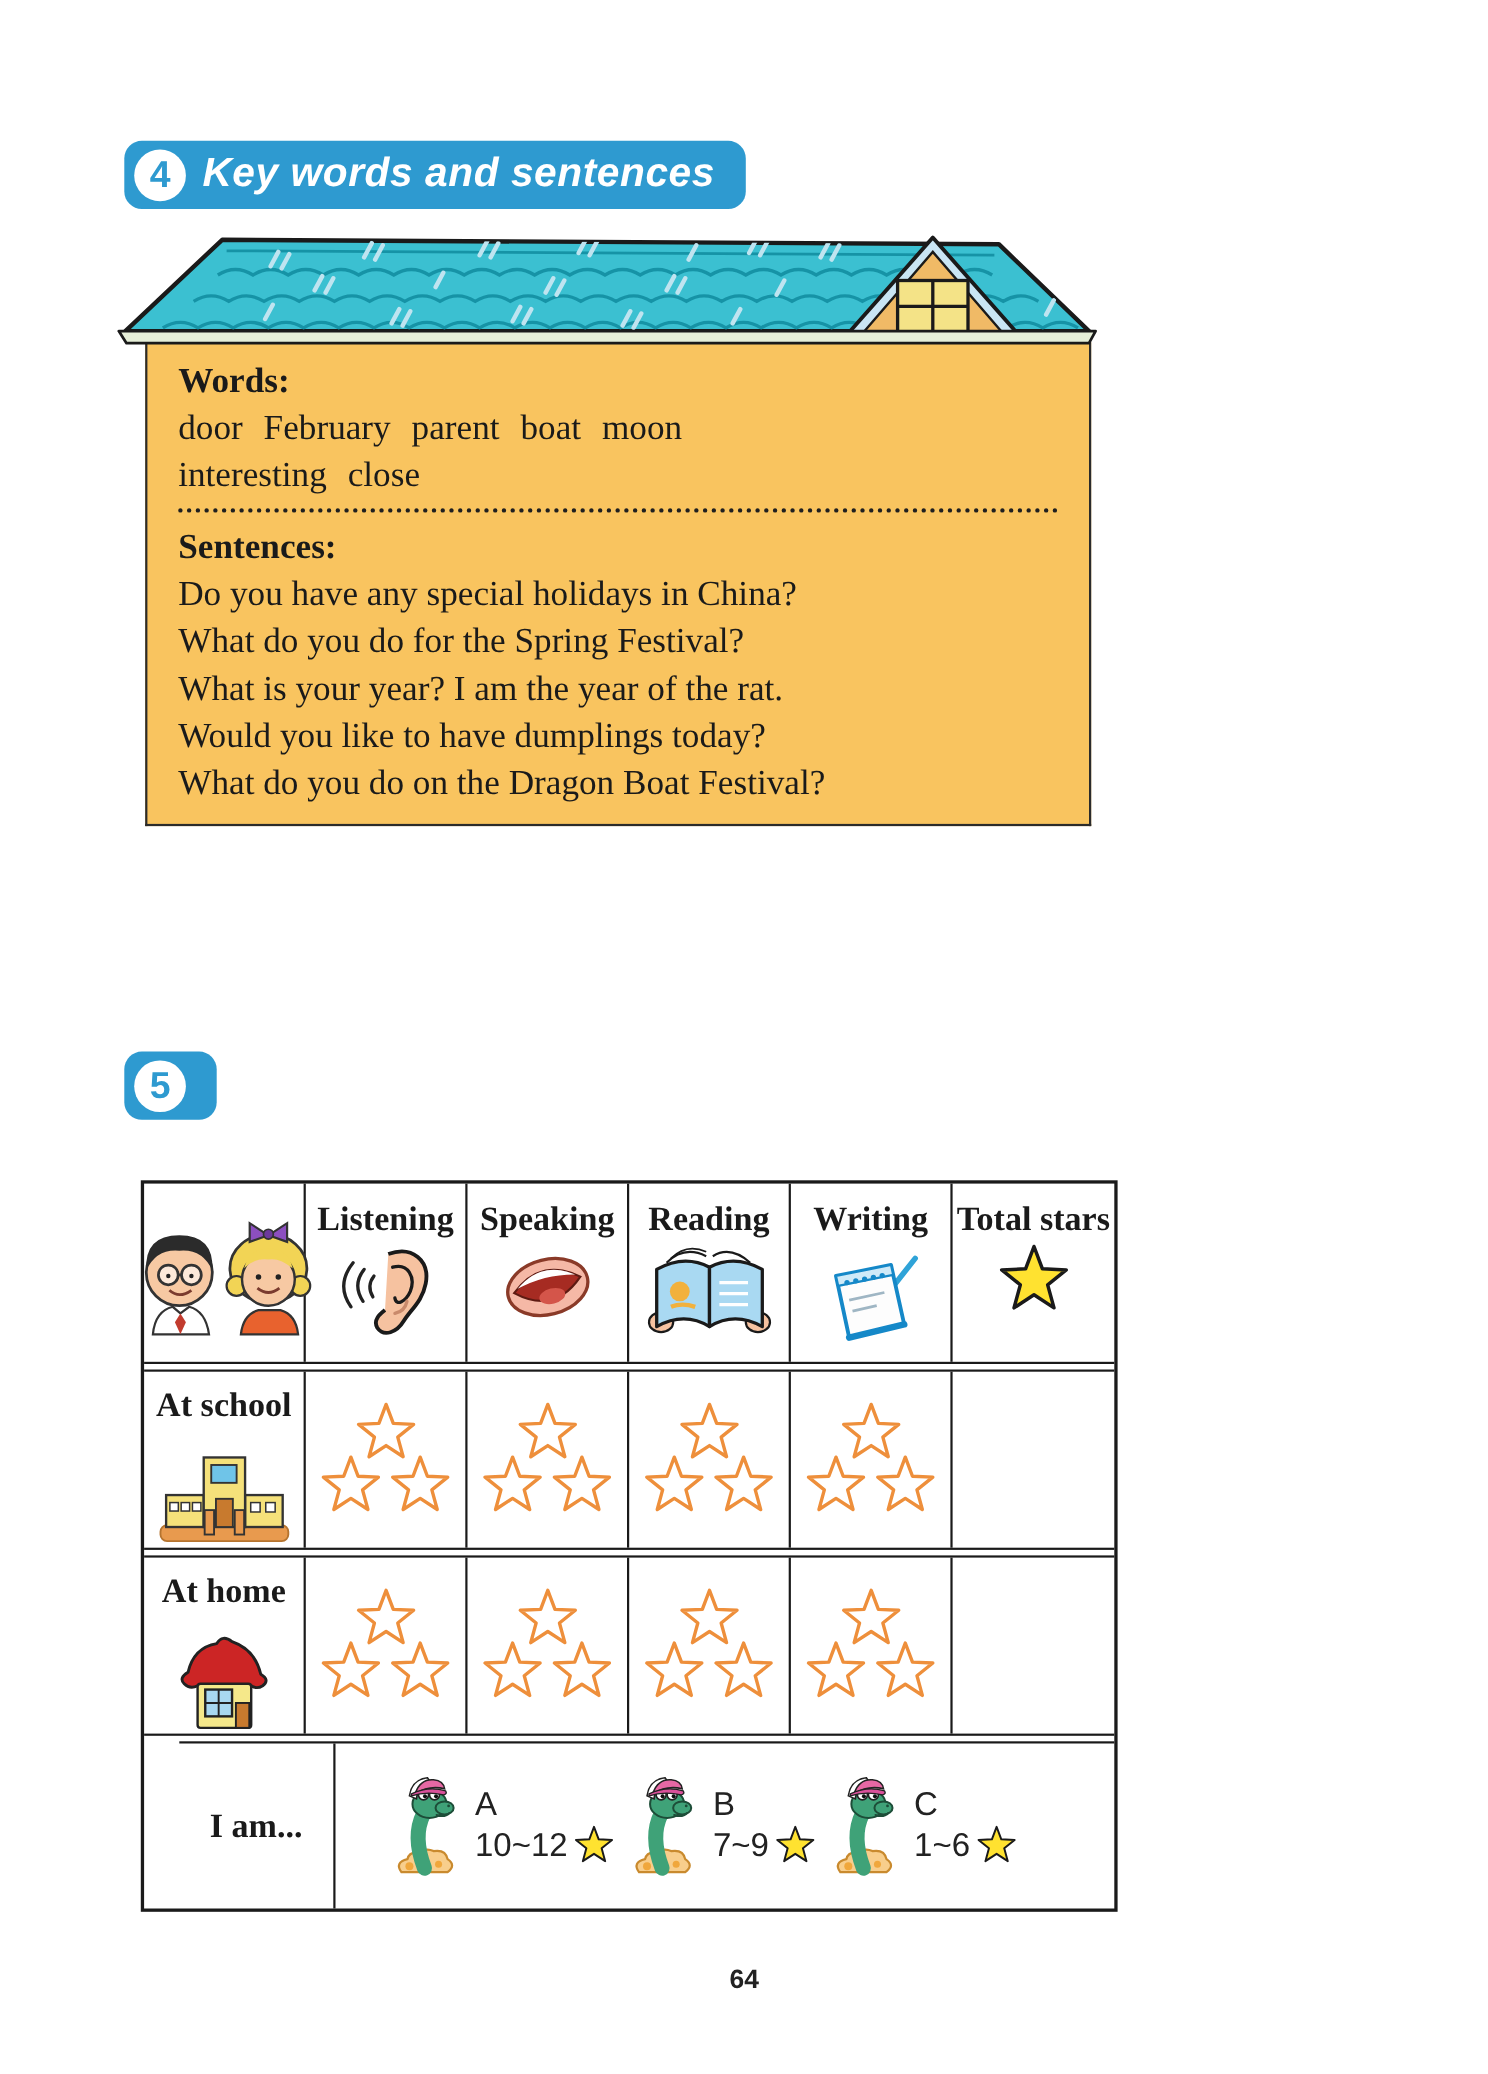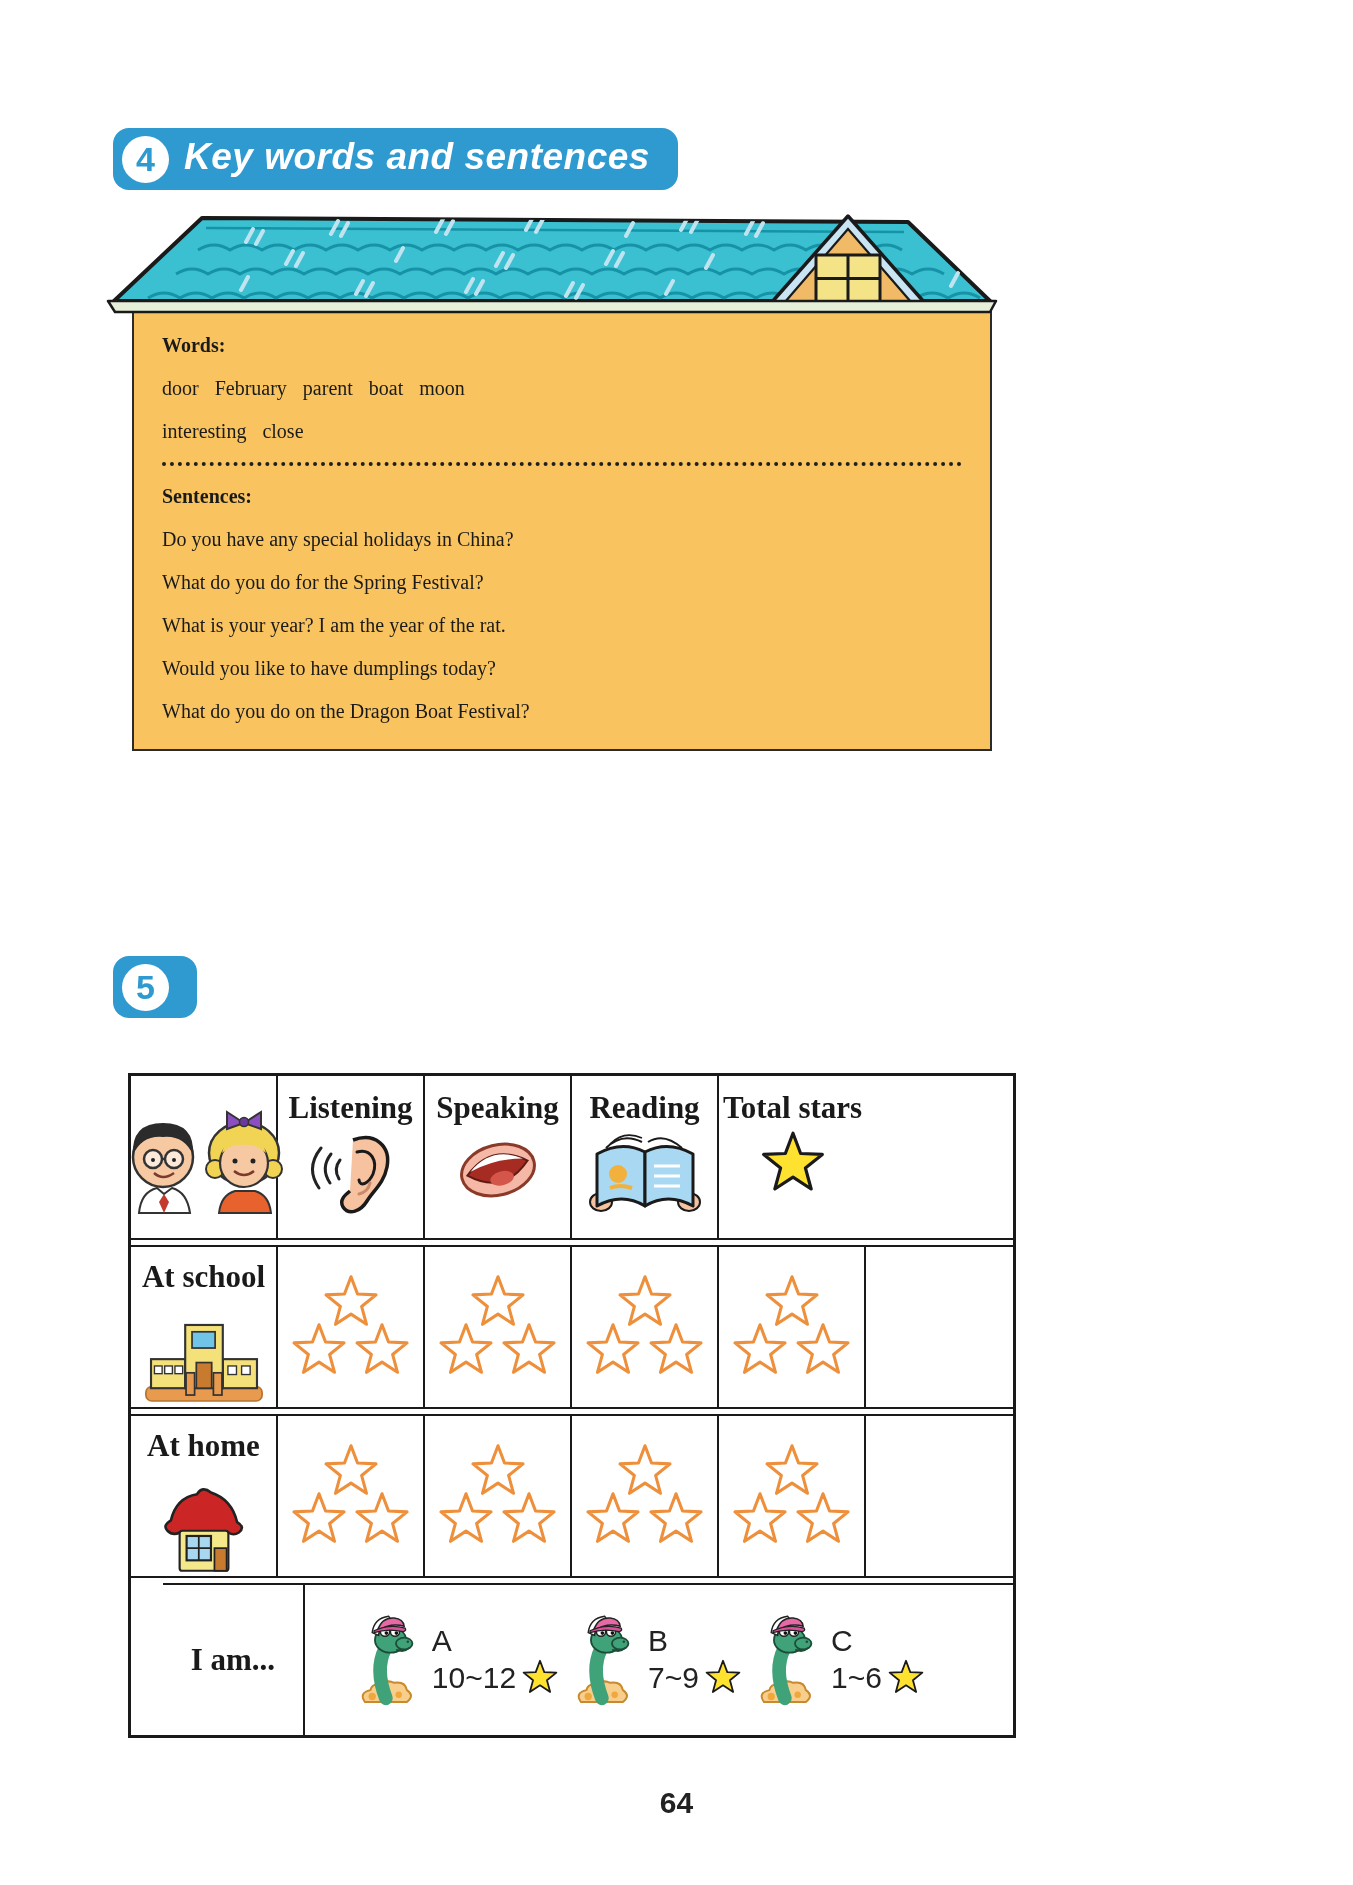--- a/index.html
+++ b/index.html
@@ -23,21 +23,21 @@
     font-size:34px; display:flex; align-items:center; justify-content:center; flex:0 0 auto;
   }
   .sec-title{ color:#ffffff; font-size:37px; letter-spacing:.5px; white-space:nowrap; padding-bottom:4px;font-style:italic;}
 
   
   .house{ position:absolute; left:106px; top:204px; width:892px; }
   .roof-svg{ display:block; position:relative; z-index:2; }
   .house-body{
     position:relative; z-index:1; margin:-7px 0 0 26px; width:860px;
     background:#F9C45F; border:2px solid #2b2b2b; border-top:none;
-    padding:13px 28px 16px 28px; font-size:20px; line-height:43px;
+    padding:13px 28px 16px 28px; font-size:32px; line-height:43px;
   }
   .house-body p{ margin:0; }
   .blabel{ font-weight:bold; }
   .words-line{ word-spacing:11px; }
   .dots{ border-bottom:4px dotted #1f1f1f; height:13px; margin:0 0 9px 0; }
 
   
   .assess{
     position:absolute; left:128px; top:1073px; width:888px;
     border:3px solid #1a1a1a; background:#fff;
@@ -69,21 +69,21 @@
   }
   .grade-group{ display:flex; align-items:center; gap:5px; }
   .grade-text{
     display:flex; flex-direction:column; justify-content:center; line-height:36px;
     font-family:"Liberation Sans", sans-serif; font-size:30px; color:#222;
   }
   .grade-range{ display:flex; align-items:center; gap:5px; white-space:nowrap; }
 
   .page-num{
     position:absolute; top:1786px; left:0; width:100%; text-align:center;
-    font-family:"Liberation Sans", sans-serif; font-weight:bold; font-size:30px; color:#222;
+    font-family:"Liberation Sans", sans-serif; font-weight:bold; font-size:24px; color:#222;
   }
   .hidden-defs{ position:absolute; width:0; height:0; overflow:hidden; }
 </style>
 </head>
 <body>
 
 <svg class="hidden-defs" aria-hidden="true">
   <defs>
     <polygon id="pt-star" points="32,3 39.2,22.1 59.6,23 43.7,35.8 49.1,55.5 32,44.3 14.9,55.5 20.3,35.8 4.4,23 24.8,22.1"></polygon>
     <g id="dino">
@@ -213,20 +213,36 @@
         <ellipse cx="17" cy="72" rx="11" ry="9" fill="#F6C2A0" stroke="#1a1a1a" stroke-width="2"></ellipse>
         <ellipse cx="105" cy="72" rx="11" ry="9" fill="#F6C2A0" stroke="#1a1a1a" stroke-width="2"></ellipse>
         <path d="M13,24 Q38,10 61,22 L61,76 Q38,62 13,76 Z" fill="#A9D9F2" stroke="#1a1a1a" stroke-width="3" stroke-linejoin="round"></path>
         <path d="M109,24 Q84,10 61,22 L61,76 Q84,62 109,76 Z" fill="#A9D9F2" stroke="#1a1a1a" stroke-width="3" stroke-linejoin="round"></path>
         <circle cx="34" cy="44" r="9" fill="#F2B13C"></circle>
         <path d="M26,58 q10,-4 22,0" stroke="#F2B13C" stroke-width="4" fill="none"></path>
         <path d="M70,36 h26 M70,46 h26 M70,56 h26" stroke="#ffffff" stroke-width="3"></path>
       </svg>
     </div>
     <div class="tcell">
+      <span class="col-label">Writing</span>
+      <svg width="96" height="92" viewBox="0 0 96 92">
+        <path d="M88,14 L58,52" stroke="#2FA3D8" stroke-width="5" stroke-linecap="round"></path>
+        <path d="M58,52 l-5,9 l10,-3 z" fill="#222222"></path>
+        <path d="M16,30 L66,20 L78,74 L28,86 Z" fill="#FDFDFD" stroke="#1588C8" stroke-width="3.5" stroke-linejoin="round"></path>
+        <path d="M16,30 L66,20 L68,29 L18,39 Z" fill="#CFEAF8" stroke="#1588C8" stroke-width="2"></path>
+        <circle cx="26" cy="36" r="2.4" fill="#1588C8"></circle>
+          <circle cx="34" cy="34.4" r="2.4" fill="#1588C8"></circle>
+        <circle cx="42" cy="32.8" r="2.4" fill="#1588C8"></circle>
+          <circle cx="50" cy="31.2" r="2.4" fill="#1588C8"></circle>
+        <circle cx="58" cy="29.6" r="2.4" fill="#1588C8"></circle>
+        <path d="M28,52 l32,-7 M31,62 l22,-5" stroke="#9FB6C4" stroke-width="2.5"></path>
+        <path d="M28,86 L78,74" stroke="#1588C8" stroke-width="6" stroke-linecap="round"></path>
+      </svg>
+    </div>
+    <div class="tcell">
       <span class="col-label">Total stars</span>
       <svg class="star-f" width="68" height="68" viewBox="0 0 64 64">
           <use href="#pt-star"></use>
         </svg>
     </div>
   </div>
 
   <div class="trow tmid">
     <div class="tcell rowlabel-cell">
       <span class="row-label">At school</span>

